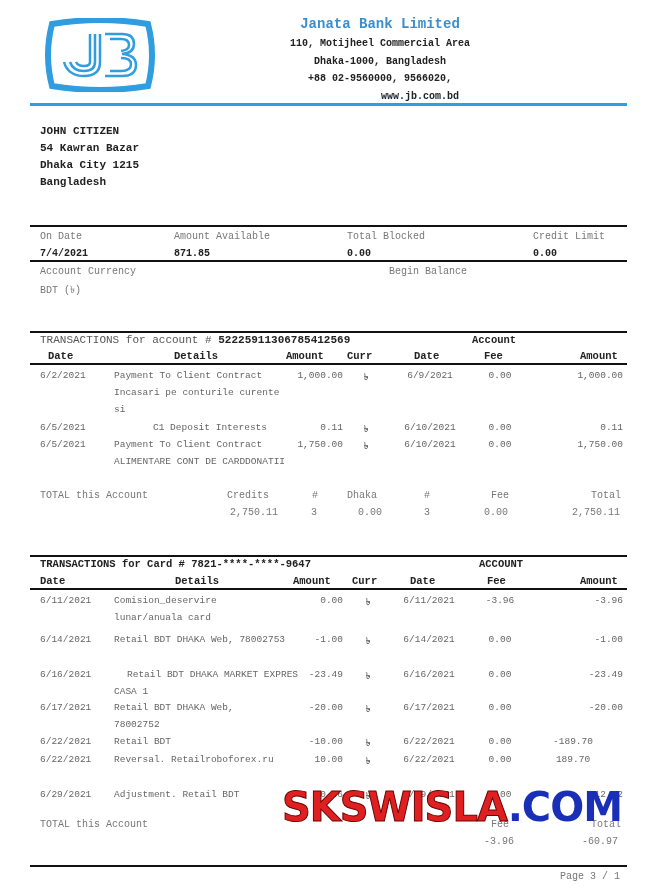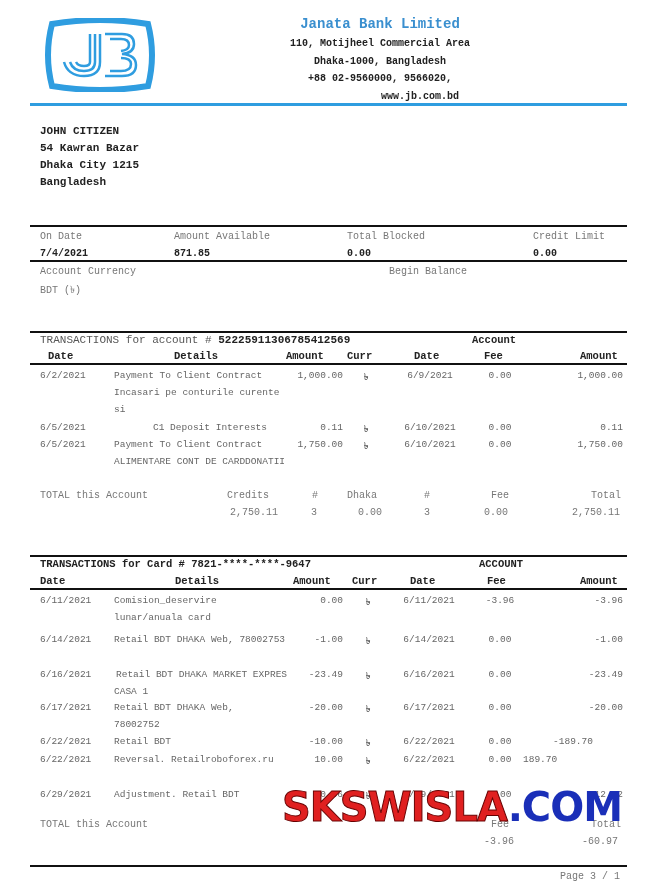--- a/index.html
+++ b/index.html
@@ -140,21 +140,21 @@
     <div class="abs thin" style="left: 460px; top: 595px; width: 80px; text-align: center;">-3.96</div>
     <div class="abs thin" style="left: 523px; top: 595px; width: 100px; text-align: right;">-3.96</div>
     <div class="abs thin" style="left: 40px; top: 634px;">6/14/2021</div>
     <div class="abs thin" style="left: 114px; top: 634px;">Retail BDT DHAKA Web, 78002753</div>
     <div class="abs thin" style="left: 263px; top: 634px; width: 80px; text-align: right;">-1.00</div>
     <div class="abs thin" style="left: 358px; top: 634px; width: 20px; text-align: center; color: rgb(34, 34, 34);">৳</div>
     <div class="abs thin" style="left: 389px; top: 634px; width: 80px; text-align: center;">6/14/2021</div>
     <div class="abs thin" style="left: 460px; top: 634px; width: 80px; text-align: center;">0.00</div>
     <div class="abs thin" style="left: 523px; top: 634px; width: 100px; text-align: right;">-1.00</div>
     <div class="abs thin" style="left: 40px; top: 669px;">6/16/2021</div>
-    <div class="abs thin" style="left: 116px; top: 669px;">Retail BDT DHAKA MARKET EXPRES</div>
+    <div class="abs thin" style="left: 127px; top: 669px;">Retail BDT DHAKA MARKET EXPRES</div>
     <div class="abs thin" style="left: 114px; top: 686px;">CASA 1</div>
     <div class="abs thin" style="left: 263px; top: 669px; width: 80px; text-align: right;">-23.49</div>
     <div class="abs thin" style="left: 358px; top: 669px; width: 20px; text-align: center; color: rgb(34, 34, 34);">৳</div>
     <div class="abs thin" style="left: 389px; top: 669px; width: 80px; text-align: center;">6/16/2021</div>
     <div class="abs thin" style="left: 460px; top: 669px; width: 80px; text-align: center;">0.00</div>
     <div class="abs thin" style="left: 523px; top: 669px; width: 100px; text-align: right;">-23.49</div>
     <div class="abs thin" style="left: 40px; top: 702px;">6/17/2021</div>
     <div class="abs thin" style="left: 114px; top: 702px;">Retail BDT  DHAKA Web,</div>
     <div class="abs thin" style="left: 114px; top: 719px;"> 78002752</div>
     <div class="abs thin" style="left: 263px; top: 702px; width: 80px; text-align: right;">-20.00</div>
@@ -168,21 +168,21 @@
     <div class="abs thin" style="left: 358px; top: 736px; width: 20px; text-align: center; color: rgb(34, 34, 34);">৳</div>
     <div class="abs thin" style="left: 389px; top: 736px; width: 80px; text-align: center;">6/22/2021</div>
     <div class="abs thin" style="left: 460px; top: 736px; width: 80px; text-align: center;">0.00</div>
     <div class="abs thin" style="left: 523px; top: 736px; width: 100px; text-align: center;">-189.70</div>
     <div class="abs thin" style="left: 40px; top: 754px;">6/22/2021</div>
     <div class="abs thin" style="left: 114px; top: 754px; text-align: center;">Reversal. Retailroboforex.ru</div>
     <div class="abs thin" style="left: 263px; top: 754px; width: 80px; text-align: right;">10.00</div>
     <div class="abs thin" style="left: 358px; top: 754px; width: 20px; text-align: center; color: rgb(34, 34, 34);">৳</div>
     <div class="abs thin" style="left: 389px; top: 754px; width: 80px; text-align: center;">6/22/2021</div>
     <div class="abs thin" style="left: 460px; top: 754px; width: 80px; text-align: center;">0.00</div>
-    <div class="abs thin" style="left: 523px; top: 754px; width: 100px; text-align: left;">189.70</div>
+    <div class="abs thin" style="left: 523px; top: 754px; width: 100px; text-align: center;">189.70</div>
     <div class="abs thin" style="left: 40px; top: 789px;">6/29/2021</div>
     <div class="abs thin" style="left: 114px; top: 789px;">Adjustment. Retail BDT</div>
     <div class="abs thin" style="left: 263px; top: 789px; width: 80px; text-align: right;">-0.66</div>
     <div class="abs thin" style="left: 358px; top: 789px; width: 20px; text-align: center; color: rgb(34, 34, 34);">৳</div>
     <div class="abs thin" style="left: 389px; top: 789px; width: 80px; text-align: center;">6/29/2021</div>
     <div class="abs thin" style="left: 460px; top: 789px; width: 80px; text-align: center;">0.00</div>
     <div class="abs thin" style="left: 523px; top: 789px; width: 100px; text-align: right;">-12.52</div>
   </div>
 
 <div class="abs lbl" style="left:40px;top:819px;">TOTAL this Account</div>

